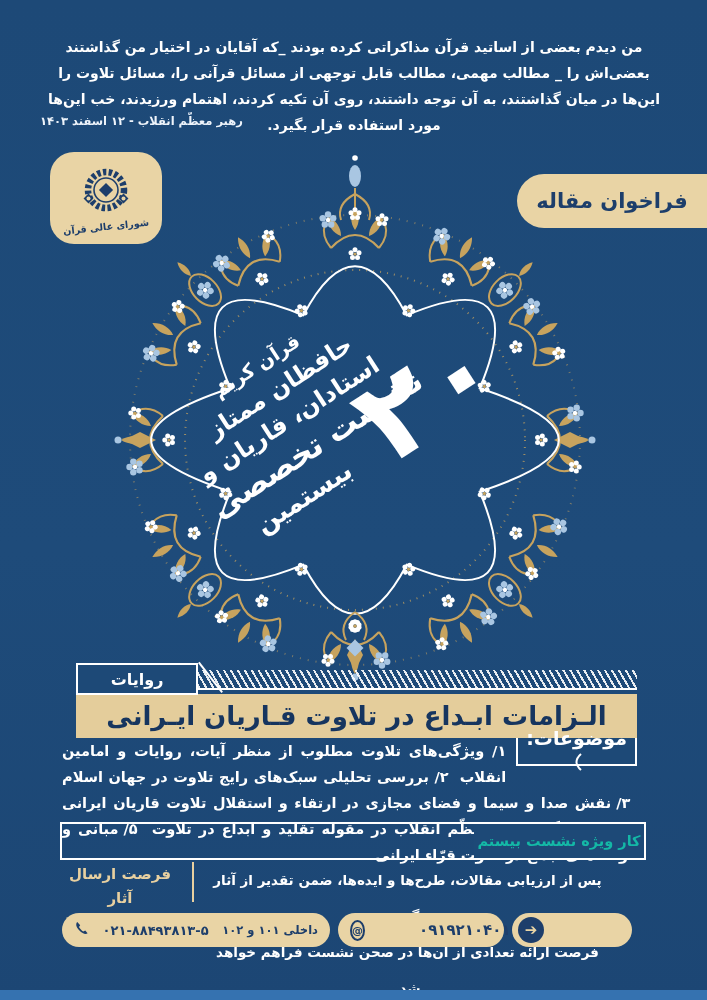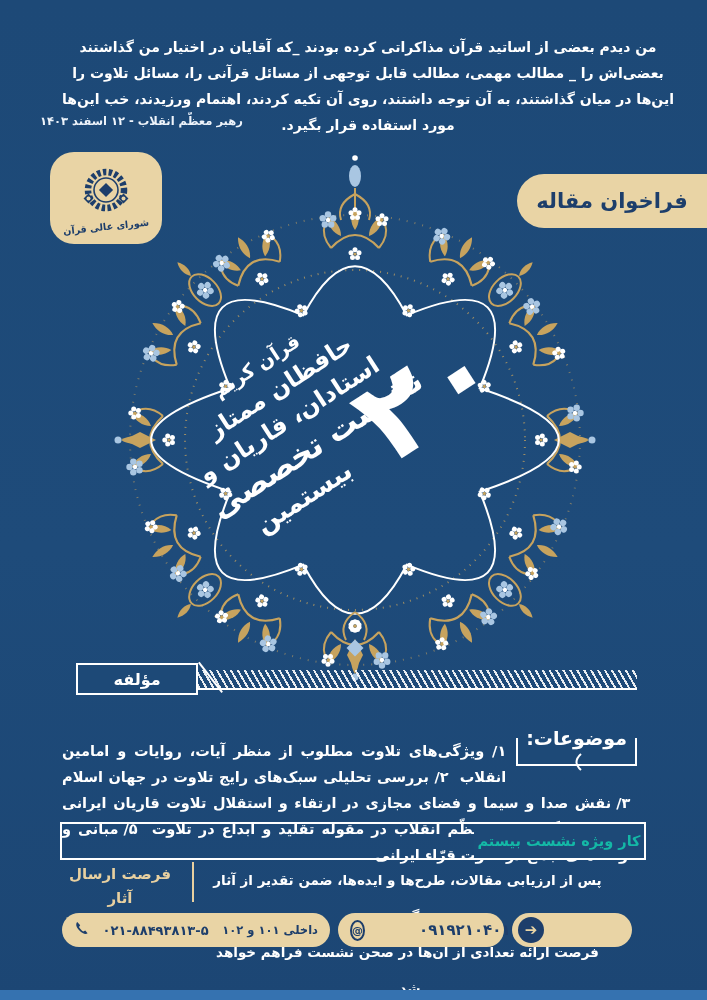--- a/index.html
+++ b/index.html
@@ -6,21 +6,21 @@
   .poster{
     position:relative;width:707px;height:1000px;margin:0 auto;
     background:linear-gradient(180deg,#1d4977 0%,#1e4b7a 55%,#1c4674 100%);
     overflow:hidden;
     font-family:"DejaVu Sans",sans-serif;
   }
   
   .quote-text{
     position:absolute;left:46px;top:34px;width:616px;
     direction:rtl;text-align:center;color:#ffffff;
-    font-size:14px;line-height:26px;font-weight:bold;margin-left:14px;
+    font-size:14px;line-height:26px;font-weight:bold;
   }
   .quote-attrib{
     position:absolute;left:40px;top:114px;
     direction:rtl;color:#eef4fb;font-size:11.5px;font-weight:bold;text-align:right;
   }
   
   .logo-badge{
     position:absolute;left:50px;top:152px;width:112px;height:92px;
     background:#e9d4a5;border-radius:24px;
     display:flex;flex-direction:column;align-items:center;justify-content:center;
@@ -259,22 +259,23 @@
         <text x="-42" y="-56" font-size="24">حافظان ممتاز</text>
         <text x="-52" y="-24" font-size="24">استادان، قاریان و</text>
         <text x="-42" y="14" font-size="31">نشست تخصصی</text>
         <text x="-82" y="50" font-size="26">بیستمین</text>
       </g>
     </svg>
   </div>
 
 
   <div class="hatch-band"></div>
-  <div class="label-box">مؤلفه</div>
+  <div class="label-box">روایات</div>
   <div class="label-slash"></div>
+  <div class="title-bar">الـزامات ابـداع در تلاوت قـاریان ایـرانی</div>
 
   <div class="topics">
     <div class="topics-box">
       <span>موضوعات:</span>
       <span>
         <svg width="10" height="18" viewBox="0 0 10 18">
             <path d="M9,1 Q0,9 9,17" fill="none" stroke="#ffffff" stroke-width="2"></path>
           </svg>
       </span>
     </div>

